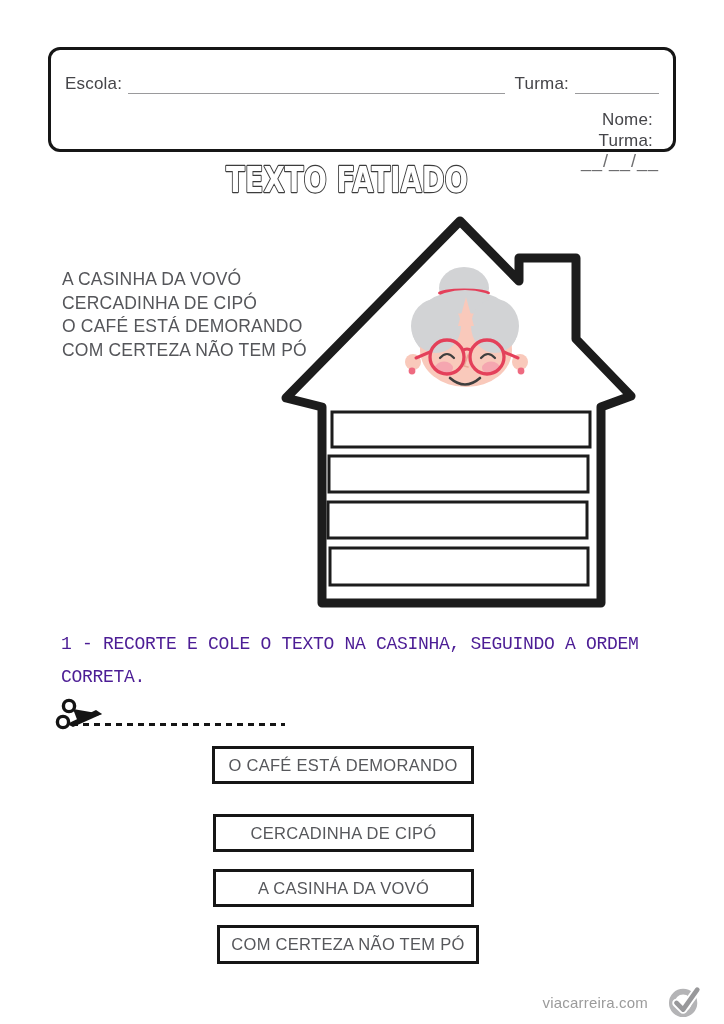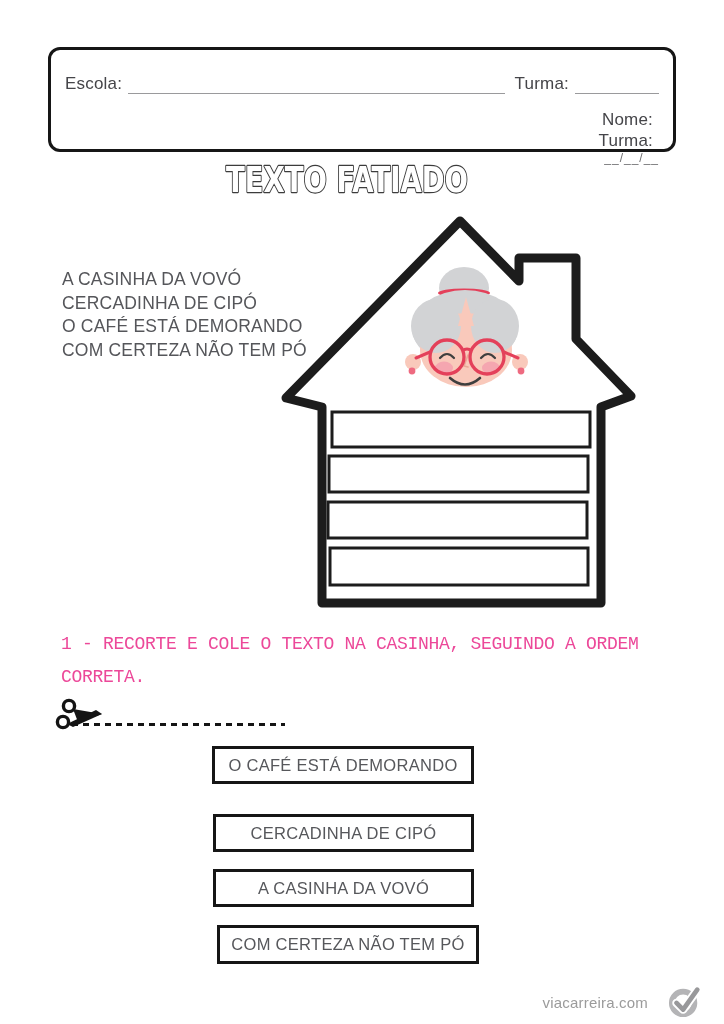--- a/index.html
+++ b/index.html
@@ -21,42 +21,42 @@
     position:absolute;left:14px;right:14px;height:22px;
     display:flex;align-items:flex-end;
     font-size:17px;color:#454549;letter-spacing:.2px;
   }
   .form-row.r1{top:22px;}
   .form-row.r2{top:60px;flex-direction:column;}
   .form-label{white-space:nowrap;padding-right:6px;}
   .blank-line{border-bottom:1.6px solid #9a9a9c;height:18px;}
   .fill{flex:1 1 auto;margin-right:10px;}
   .short{width:84px;}
-  .date-mask{font-size:12px;color:#6e6e70;letter-spacing:1px;white-space:nowrap;}
+  .date-mask{font-size:18px;color:#6e6e70;letter-spacing:1px;white-space:nowrap;}
   
   .title-svg{position:absolute;left:222px;top:159px;}
   .title-svg text{
     font-family:"DejaVu Sans","Liberation Sans",sans-serif;
     font-weight:bold;
     fill:#ffffff;stroke:#3c3c3c;stroke-width:2.3px;
     paint-order:stroke;stroke-linejoin:round;
   }
   
   .poem{
     position:absolute;left:62px;top:268px;
     font-size:17.5px;line-height:23.5px;color:#55565a;letter-spacing:.2px;
     white-space:nowrap;
   }
   
   .house-svg{position:absolute;left:258px;top:198px;}
   
   .instruction{
     position:absolute;left:61px;top:628px;width:615px;
     font-family:"Liberation Mono","DejaVu Sans Mono",monospace;
-    font-size:18px;line-height:33px;color:#ec4899;letter-spacing:-0.3px;
+    font-size:18px;line-height:33px;color:#4c1d95;letter-spacing:-0.3px;
   }
   
   .cutline{position:absolute;left:52px;top:697px;width:260px;height:40px;}
   .scissors-svg{position:absolute;left:0;top:0;}
   .dashes{
     position:absolute;left:20px;top:26px;width:213px;height:3px;
     background:repeating-linear-gradient(90deg,#141414 0 6px,transparent 6px 11px);
   }
   
   .strip{

